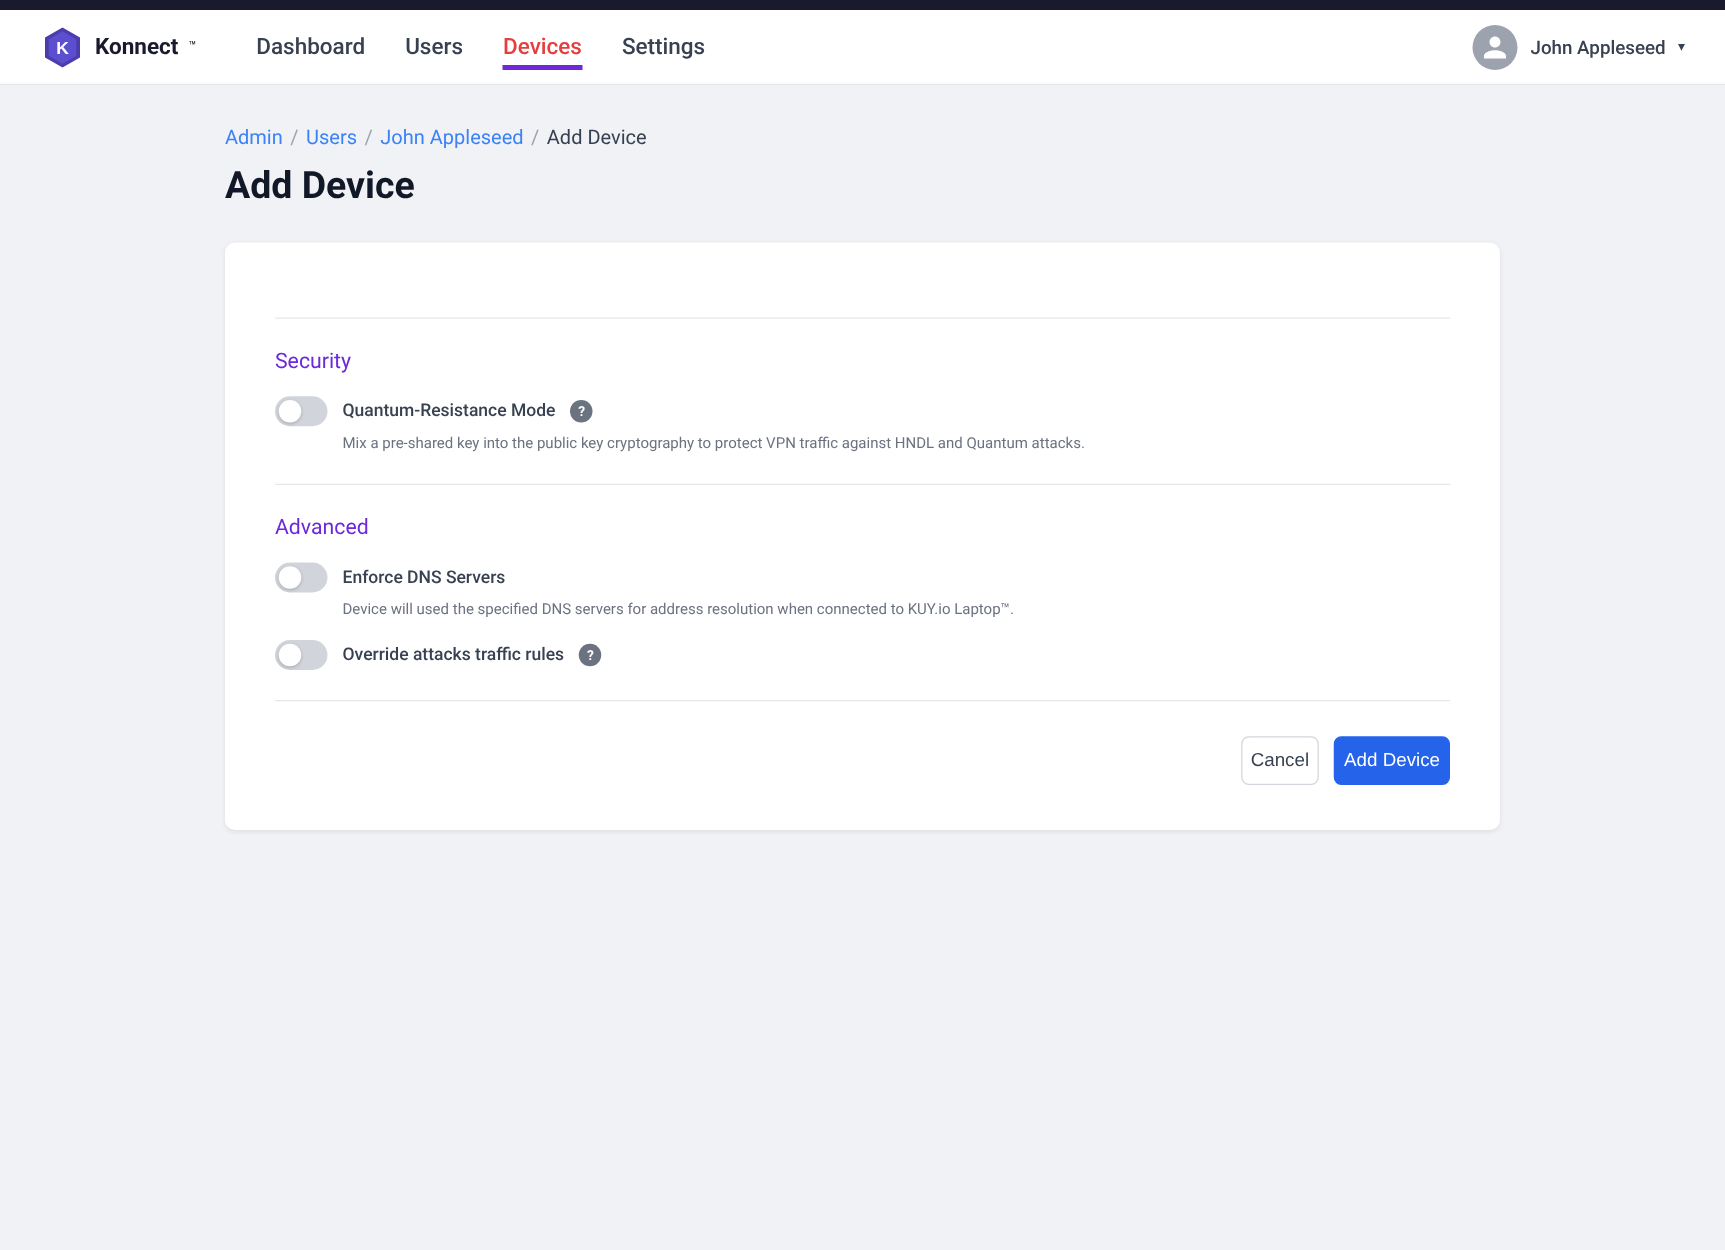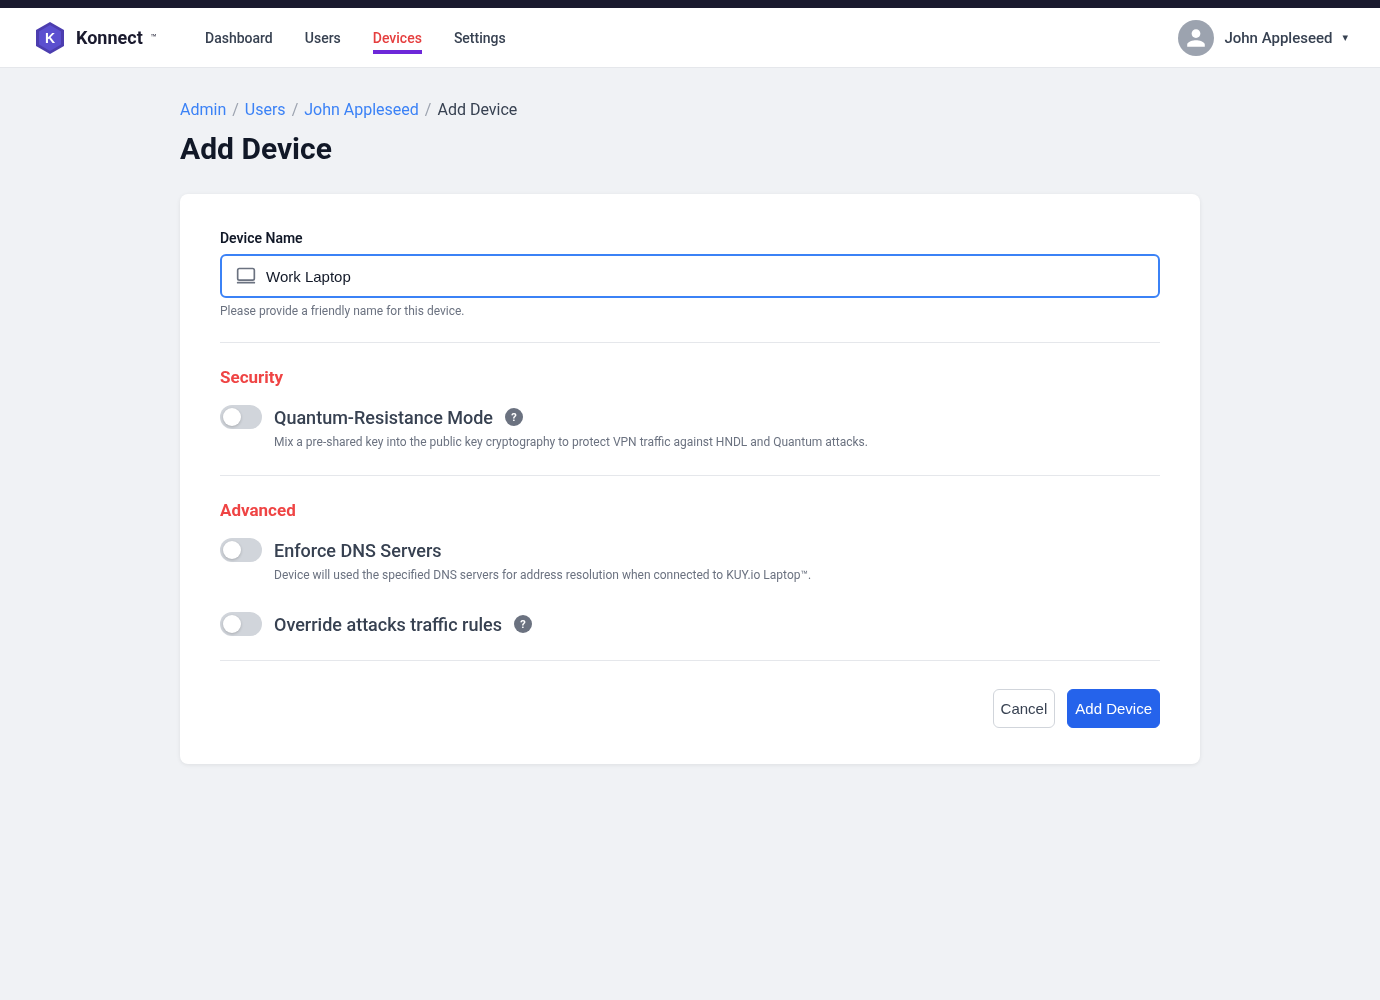--- a/index.html
+++ b/index.html
@@ -49,21 +49,21 @@
       font-weight: 400;
     }
     .nav-links {
       display: flex;
       gap: 32px;
       list-style: none;
     }
     .nav-links li a {
       text-decoration: none;
       color: #374151;
-      font-size: 14px;
+      font-size: 18px;
       font-weight: 500;
     }
     .nav-links li a.active {
       color: #e53e3e;
       border-bottom: 4px solid #6d28d9;
       padding-bottom: 4px;
     }
     .navbar-right {
       display: flex;
       align-items: center;
@@ -131,22 +131,22 @@
     .card {
       background: #fff;
       border-radius: 8px;
       box-shadow: 0 1px 4px rgba(0,0,0,0.08);
       padding: 36px 40px 36px 40px;
     }
 
     
     .section-title {
       font-size: 17px;
-      font-weight: 700;
-      color: #ef4444;
+      font-weight: 400;
+      color: #6d28d9;
       margin-bottom: 18px;
     }
 
     
     .divider {
       border: none;
       border-top: 1px solid #e5e7eb;
       margin: 24px 0;
     }
 
@@ -215,21 +215,21 @@
       width: 18px;
       height: 18px;
       border-radius: 50%;
       background: #fff;
       top: 3px;
       left: 3px;
       box-shadow: 0 1px 3px rgba(0,0,0,0.2);
       transition: left 0.2s;
     }
     .toggle-text {
-      font-size: 18px;
+      font-size: 14px;
       color: #374151;
       font-weight: 500;
     }
     .help-icon {
       width: 18px;
       height: 18px;
       border-radius: 50%;
       background: #6b7280;
       color: #fff;
       font-size: 11px;
@@ -318,53 +318,41 @@
     <span class="sep">/</span>
     <a href="#">John Appleseed</a>
     <span class="sep">/</span>
     <span class="current">Add Device</span>
   </nav>
 
   <h1 class="page-title">Add Device</h1>
 
   <div class="card">
 
-    <div class="form-group">
-      <label class="form-label">Device Name</label>
-      <div class="input-wrapper">
-
-        <svg width="20" height="20" viewBox="0 0 24 24" fill="none" stroke="#6b7280" stroke-width="2" stroke-linecap="round" stroke-linejoin="round">
-          <rect x="2" y="3" width="20" height="14" rx="2" ry="2"></rect>
-          <line x1="2" y1="20" x2="22" y2="20"></line>
-        </svg>
-        <input type="text" value="Work Laptop" style="">
-      </div>
-      <p class="form-hint">Please provide a friendly name for this device.</p>
-    </div>
 
     <hr class="divider">
 
     <div>
       <h2 class="section-title">Security</h2>
       <div class="toggle-row">
         <div class="toggle-label-row">
           <div class="toggle"></div>
           <span class="toggle-text">Quantum-Resistance Mode</span>
           <div class="help-icon">?</div>
         </div>
         <p class="toggle-description">Mix a pre-shared key into the public key cryptography to protect VPN traffic against HNDL and Quantum attacks.</p>
       </div>
     </div>
 
     <hr class="divider">
 
     <div>
       <h2 class="section-title">Advanced</h2>
 
-      <div class="toggle-row" style="margin-bottom: 28px;">
+      <div class="toggle-row" style="margin-bottom: 16px;">
         <div class="toggle-label-row">
           <div class="toggle"></div>
           <span class="toggle-text">Enforce DNS Servers</span>
         </div>
         <p class="toggle-description">Device will used the specified DNS servers for address resolution when connected to KUY.io Laptop™.</p>
       </div>
 
       <div class="toggle-row">
         <div class="toggle-label-row">
           <div class="toggle"></div>

